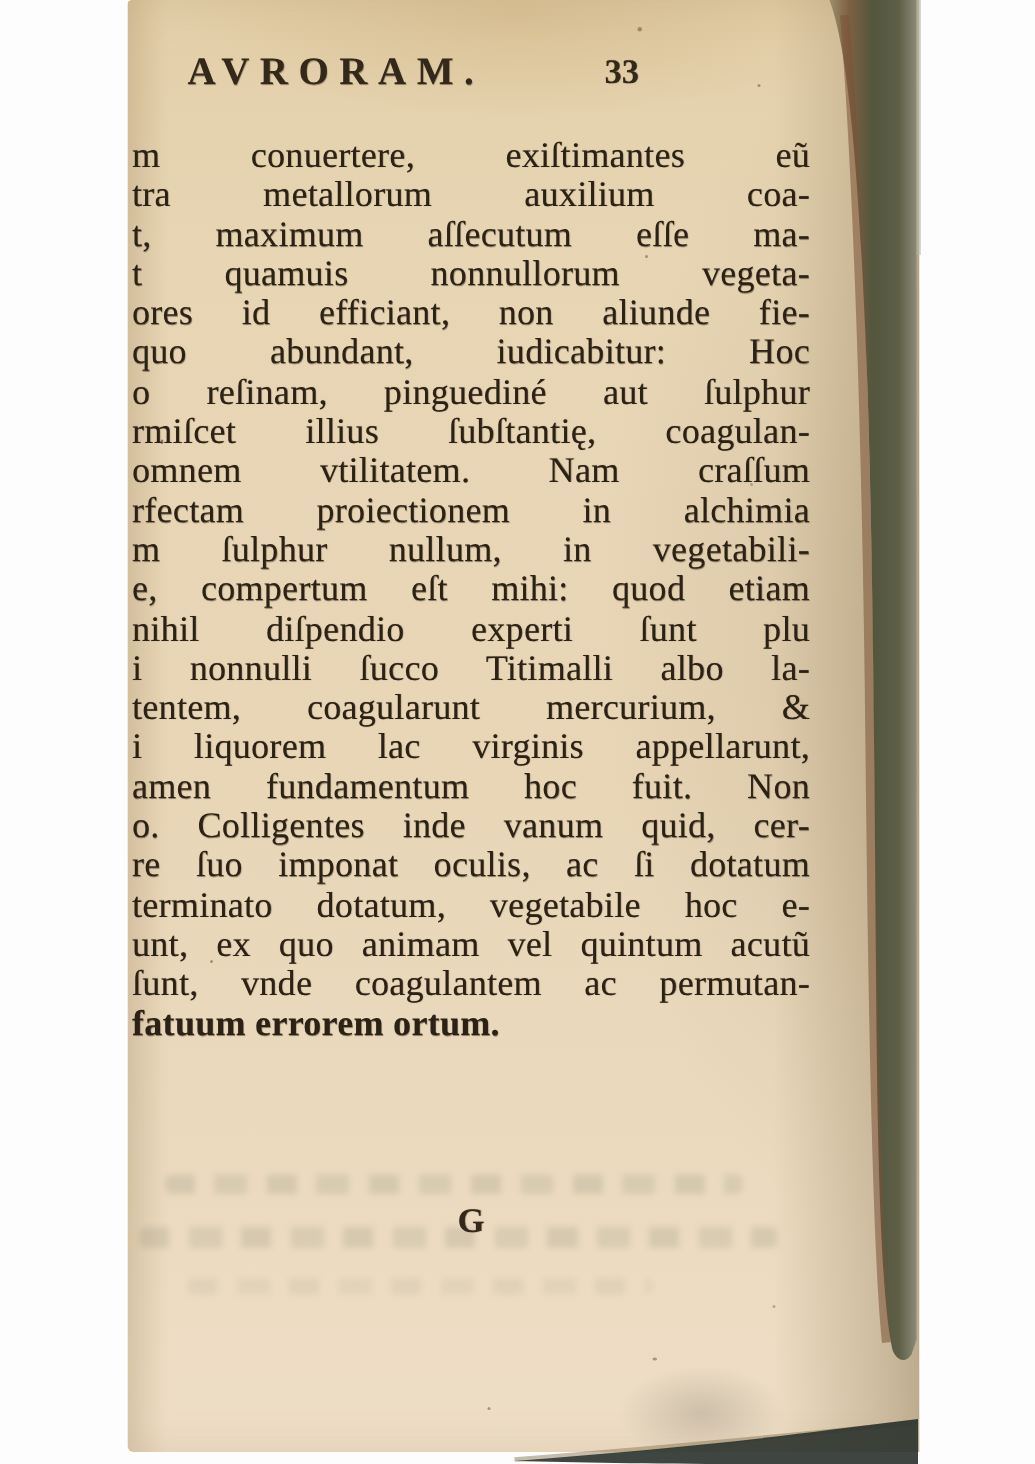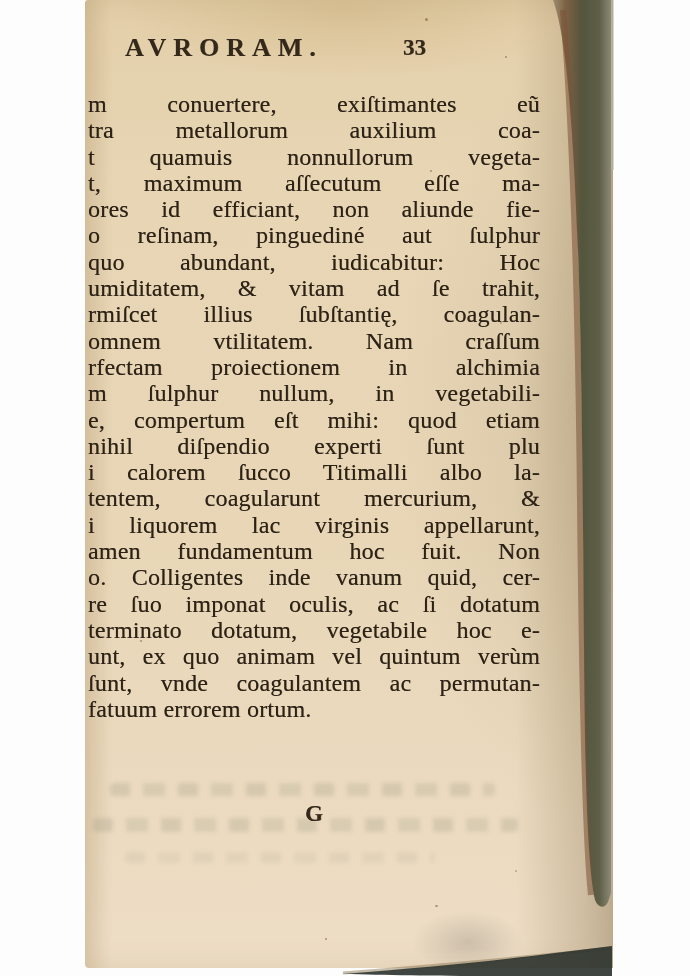--- a/index.html
+++ b/index.html
@@ -36,21 +36,21 @@
     position:absolute;left:3px;top:63px;width:452px;
     color:#2b2115;font-size:24px;
     text-shadow:0.35px 0.35px 0.55px rgba(40,28,12,.5);
     margin-top:28px;
   }
   .line{
     height:26.3px;line-height:26.3px;white-space:normal;
     text-align:justify;text-align-last:justify;
     letter-spacing:0.2px;
   }
-  .line.last{text-align-last:left;}
+  .line.last{text-align-last:left;font-weight:bold;}
   .signature{
     position:absolute;left:3px;top:801px;width:452px;
     text-align:center;font-size:23px;font-weight:bold;color:#33281a;
     text-shadow:0.4px 0.4px 0.6px rgba(45,32,14,.5);
   }
   
   .ghost{
     position:absolute;filter:blur(2px);border-radius:4px;
     background:repeating-linear-gradient(90deg,
       rgba(105,112,92,.30) 0 20px, rgba(105,112,92,0) 20px 33px,
@@ -81,40 +81,39 @@
 
   <div class="page">
 
     <div class="running-head">AVRORAM.</div>
 
     <div class="folio">33</div>
 
     <div class="body-text">
         <div class="line">m conuertere, exiſtimantes eũ</div>
         <div class="line">tra metallorum auxilium coa-</div>
+        <div class="line">t, maximum aſſecutum eſſe ma-</div>
         <div class="line">t quamuis nonnullorum vegeta-</div>
-        <div class="line">t, maximum aſſecutum eſſe ma-</div>
         <div class="line">ores id efficiant, non aliunde fie-</div>
+        <div class="line">quo abundant, iudicabitur: Hoc</div>
         <div class="line">o reſinam, pinguediné aut ſulphur</div>
-        <div class="line">quo abundant, iudicabitur: Hoc</div>
-        <div class="line">umiditatem, &amp; vitam ad ſe trahit,</div>
         <div class="line">rmiſcet illius ſubſtantię, coagulan-</div>
         <div class="line">omnem vtilitatem. Nam craſſum</div>
         <div class="line">rfectam proiectionem in alchimia</div>
         <div class="line">m ſulphur nullum, in vegetabili-</div>
         <div class="line">e, compertum eſt mihi: quod etiam</div>
         <div class="line">nihil diſpendio experti ſunt plu</div>
-        <div class="line">i calorem ſucco Titimalli albo la-</div>
+        <div class="line">i nonnulli ſucco Titimalli albo la-</div>
         <div class="line">tentem, coagularunt mercurium, &amp;</div>
         <div class="line">i liquorem lac virginis appellarunt,</div>
         <div class="line">amen fundamentum hoc fuit. Non</div>
         <div class="line">o. Colligentes inde vanum quid, cer-</div>
         <div class="line">re ſuo imponat oculis, ac ſi dotatum</div>
         <div class="line">terminato dotatum, vegetabile hoc e-</div>
-        <div class="line">unt, ex quo animam vel quintum verùm</div>
+        <div class="line">unt, ex quo animam vel quintum acutũ</div>
         <div class="line">ſunt, vnde coagulantem ac permutan-</div>
         <div class="line last">fatuum errorem ortum.</div>
       </div>
 
     <div class="ghost g1"></div>
     <div class="ghost g2"></div>
     <div class="ghost g3"></div>
 
     <div class="signature">G</div>
 

